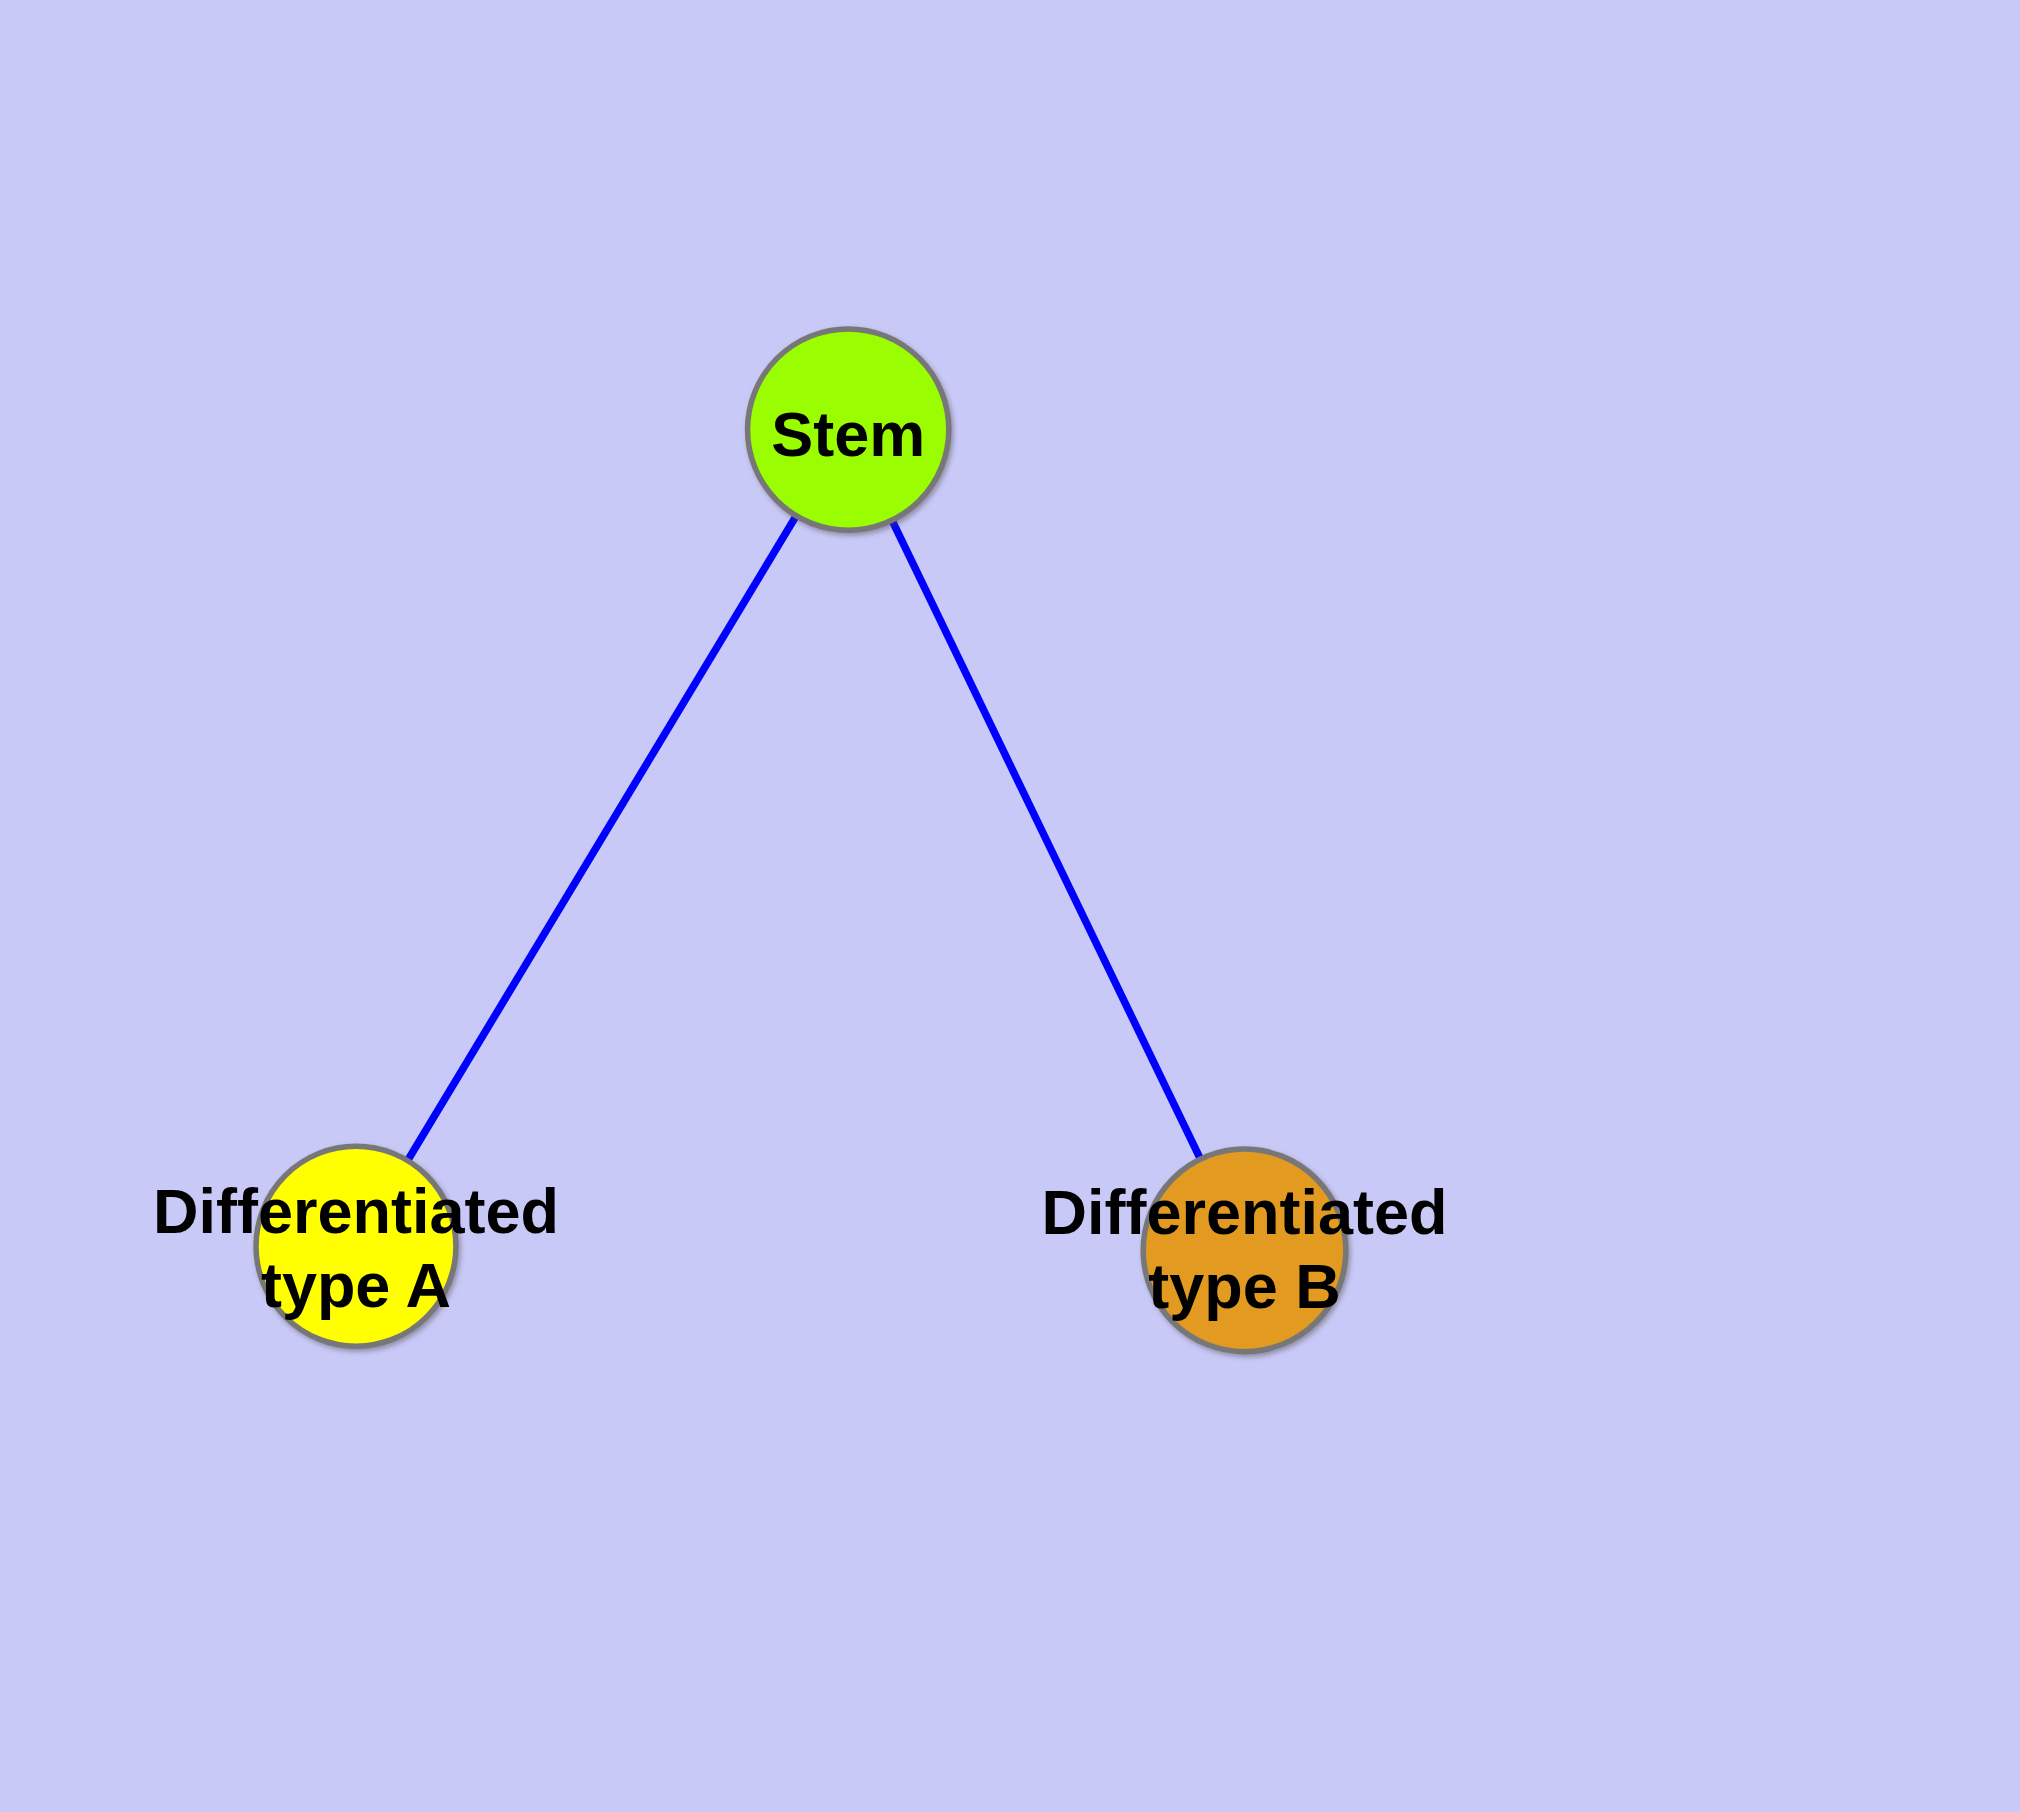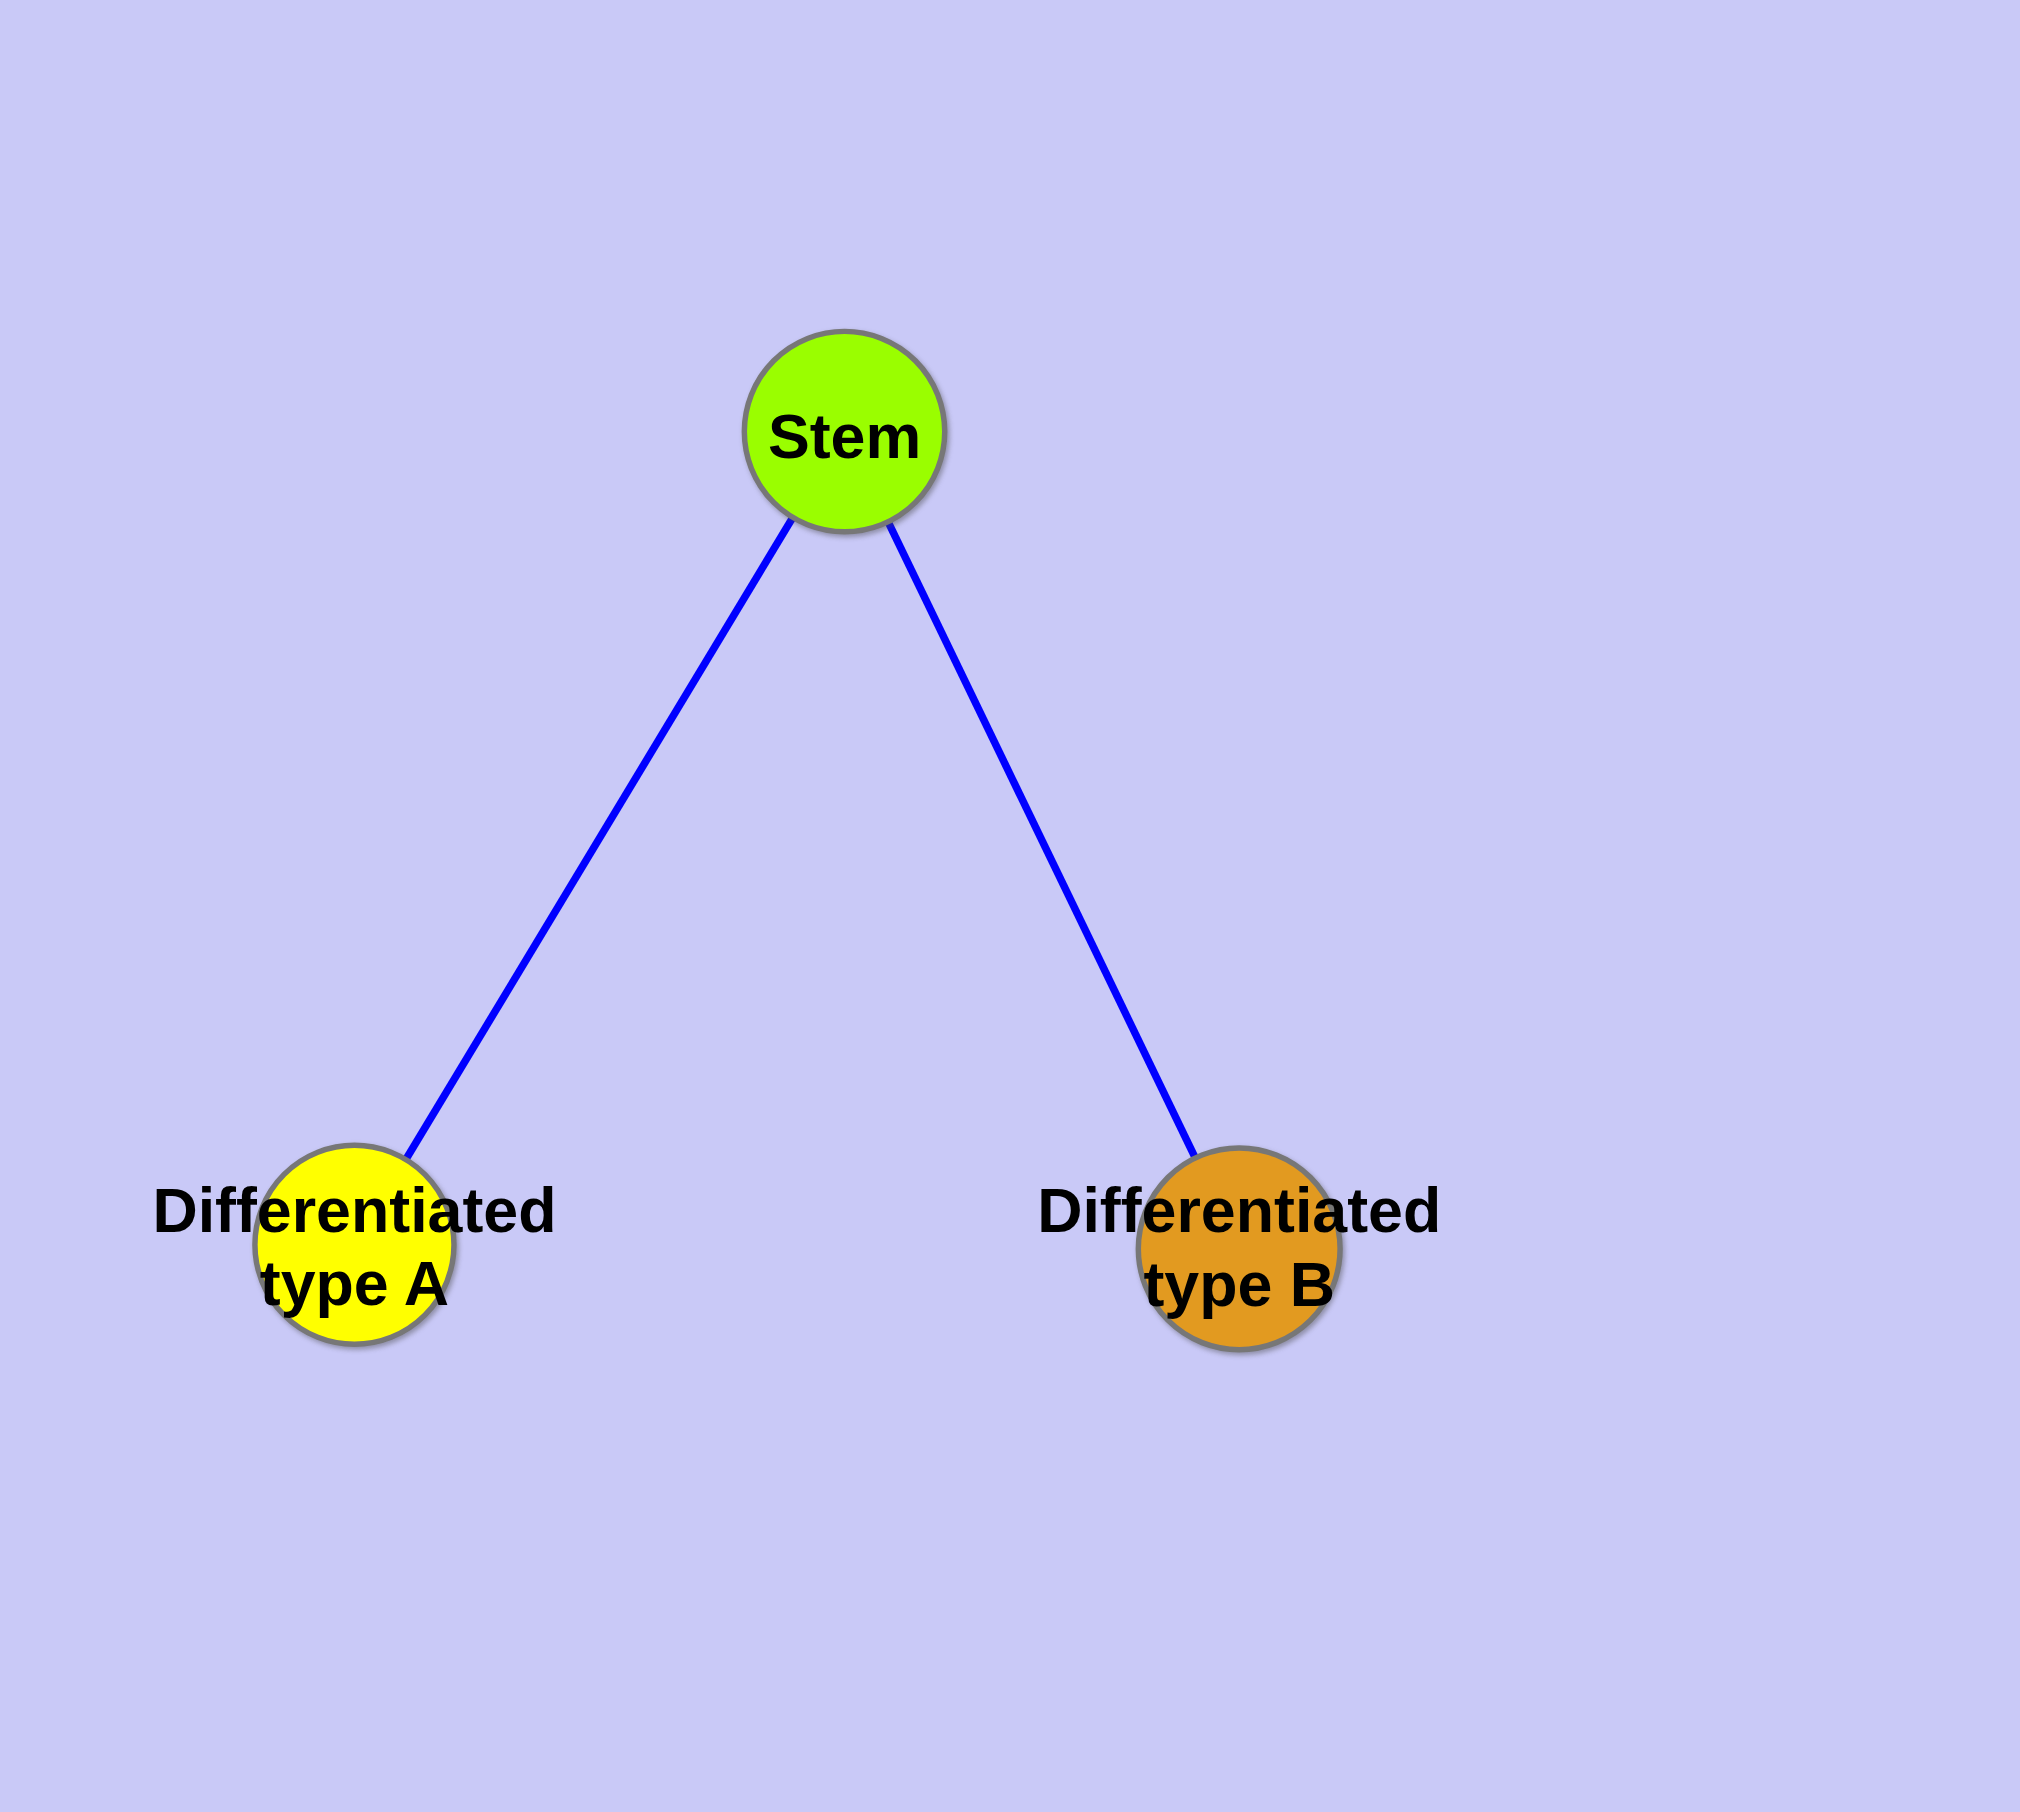--- a/index.html
+++ b/index.html
@@ -7,20 +7,21 @@
     padding: 0;
     background: #c9c9f7;
   }
   .canvas {
     position: relative;
     width: 1625px;
     height: 1812px;
     background: #c9c9f7;   
     overflow: hidden;
     font-family: "Liberation Sans", sans-serif;
+    padding-left: 7px;
   }
   svg.diagram {
     position: absolute;
     top: 0;
     left: 0;
     width: 100%;
     height: 100%;
   }
   .edge {
     stroke-width: 11px;

